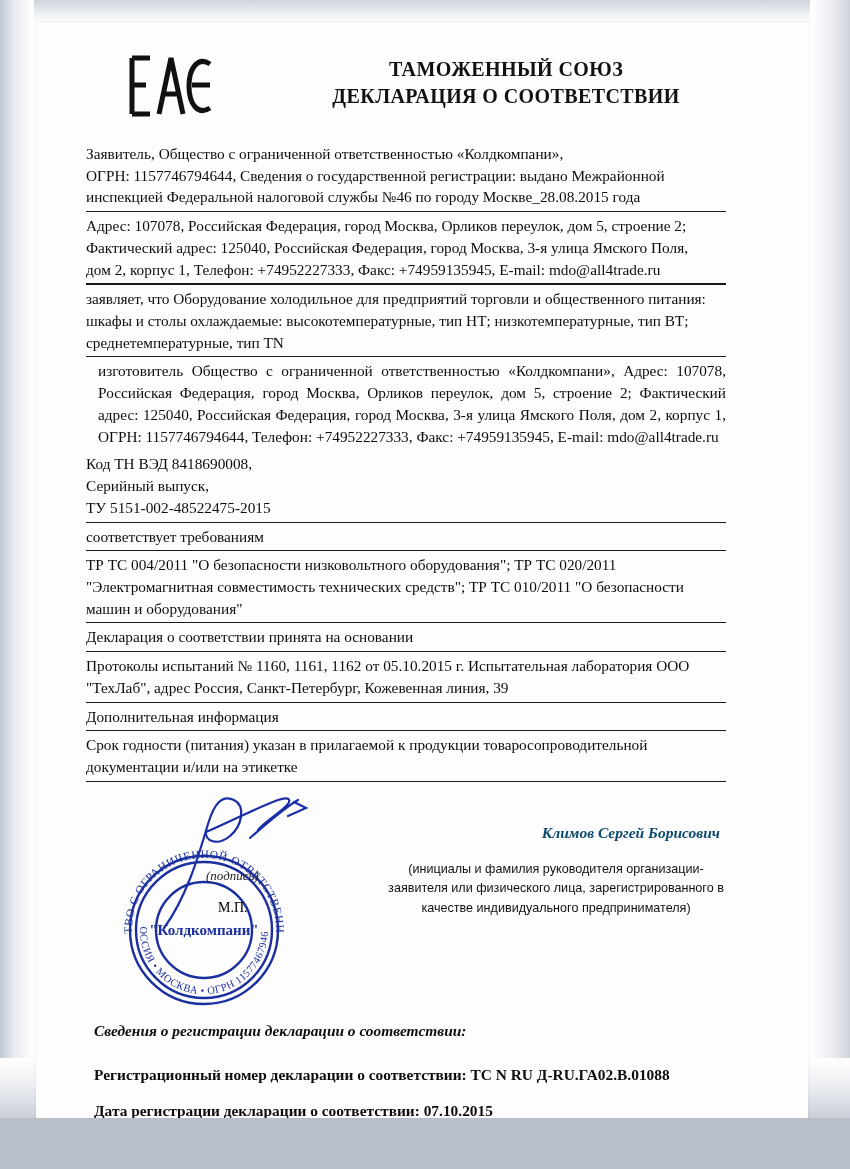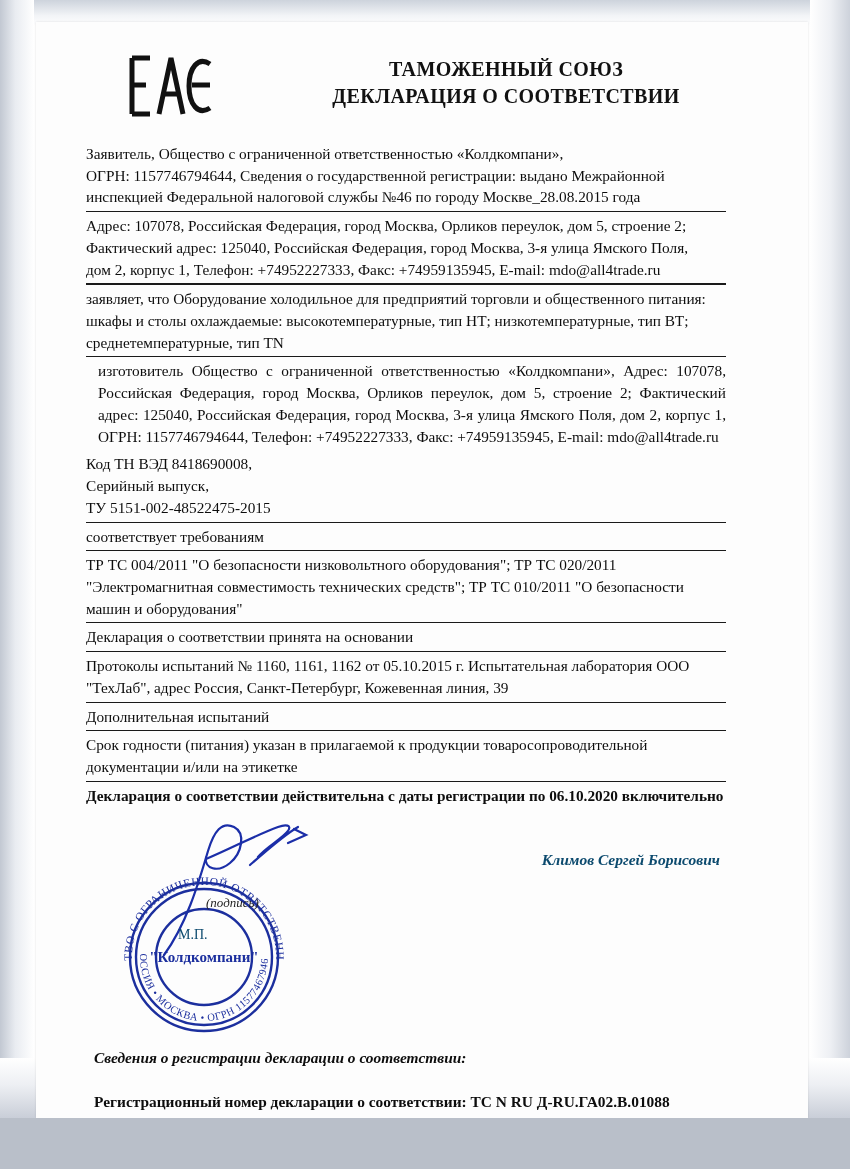--- a/index.html
+++ b/index.html
@@ -139,21 +139,22 @@
     top: 80px;
     font-size: 13px;
     color: #222;
     font-style: italic;
   }
   .mp-label {
     position: absolute;
     left: 92px;
     top: 112px;
     font-size: 14px;
-    color: #0c4a6e;
+    color: #000000;
+    padding-left: 40px;
   }
   .sig-scribble {
     position: absolute;
     left: 60px;
     top: -10px;
     width: 230px;
     height: 170px;
     pointer-events: none;
   }
   .stamp {
@@ -253,31 +254,28 @@
     <div class="block">
       <span class="lbl">Декларация о соответствии принята на основании</span>
     </div>
     <div class="rule"></div>
     <div class="block">
       <span>Протоколы испытаний № 1160, 1161, 1162 от 05.10.2015 г. Испытательная лаборатория ООО "ТехЛаб", адрес Россия, Санкт-Петербург, Кожевенная линия, 39</span>
     </div>
     <div class="rule"></div>
 
     <div class="block">
-      <span class="lbl">Дополнительная испытаний</span>
+      <span class="lbl">Дополнительная информация</span>
     </div>
     <div class="rule"></div>
     <div class="block">
       <span>Срок годности (питания) указан в прилагаемой к продукции товаросопроводительной документации и/или на этикетке</span>
     </div>
     <div class="rule"></div>
 
-    <div class="block b" style="text-align: justify;">
-      <span>Декларация о соответствии действительна с даты регистрации по 06.10.2020 включительно</span>
-    </div>
 
     <div class="sign-area">
       <svg class="sig-scribble" viewBox="0 0 230 170" aria-hidden="true">
         <g fill="none" stroke="#1b2ea8" stroke-width="2.2" stroke-linecap="round">
           <path d="M18 150 C40 120, 52 80, 62 46 C68 26, 76 16, 88 22 C100 28, 96 48, 84 58 C72 68, 58 64, 60 52"></path>
           <path d="M60 54 C84 44, 110 30, 132 22 C140 19, 146 20, 142 26 C136 34, 120 42, 112 52"></path>
           <path d="M104 60 C120 46, 138 30, 152 22"></path>
           <path d="M148 24 L160 30 L142 38"></path>
         </g>
       </svg>
@@ -297,20 +295,25 @@
         </text>
         <text font-family="'Liberation Serif', serif" font-size="10.5" fill="#1c2f9e" letter-spacing="0.5">
           <textPath href="#arcBottom" startOffset="50%" text-anchor="middle">РОССИЯ • МОСКВА • ОГРН 1157746794644</textPath>
         </text>
         <text x="90" y="95" text-anchor="middle" font-family="'Liberation Serif', serif" font-size="15" font-weight="bold" fill="#1c2f9e">"Колдкомпани"</text>
       </svg>
 
       <div class="sign-name">Климов Сергей Борисович</div>
       <div class="podpis-label">(подпись)</div>
       <div class="mp-label">М.П.</div>
+      <div class="sign-desc">
+        <span class="sign-desc-line">(инициалы и фамилия руководителя организации-</span>
+        <span class="sign-desc-line">заявителя или физического лица, зарегистрированного в</span>
+        <span class="sign-desc-line">качестве индивидуального предпринимателя)</span>
+      </div>
     </div>
 
     <div class="reg">
       <div class="reg-line first">Сведения о регистрации декларации о соответствии:</div>
       <div class="reg-line">Регистрационный номер декларации о соответствии: ТС N RU Д-RU.ГА02.В.01088</div>
       <div class="reg-line">Дата регистрации декларации о соответствии: 07.10.2015</div>
     </div>
 
   </div>
 </div>

